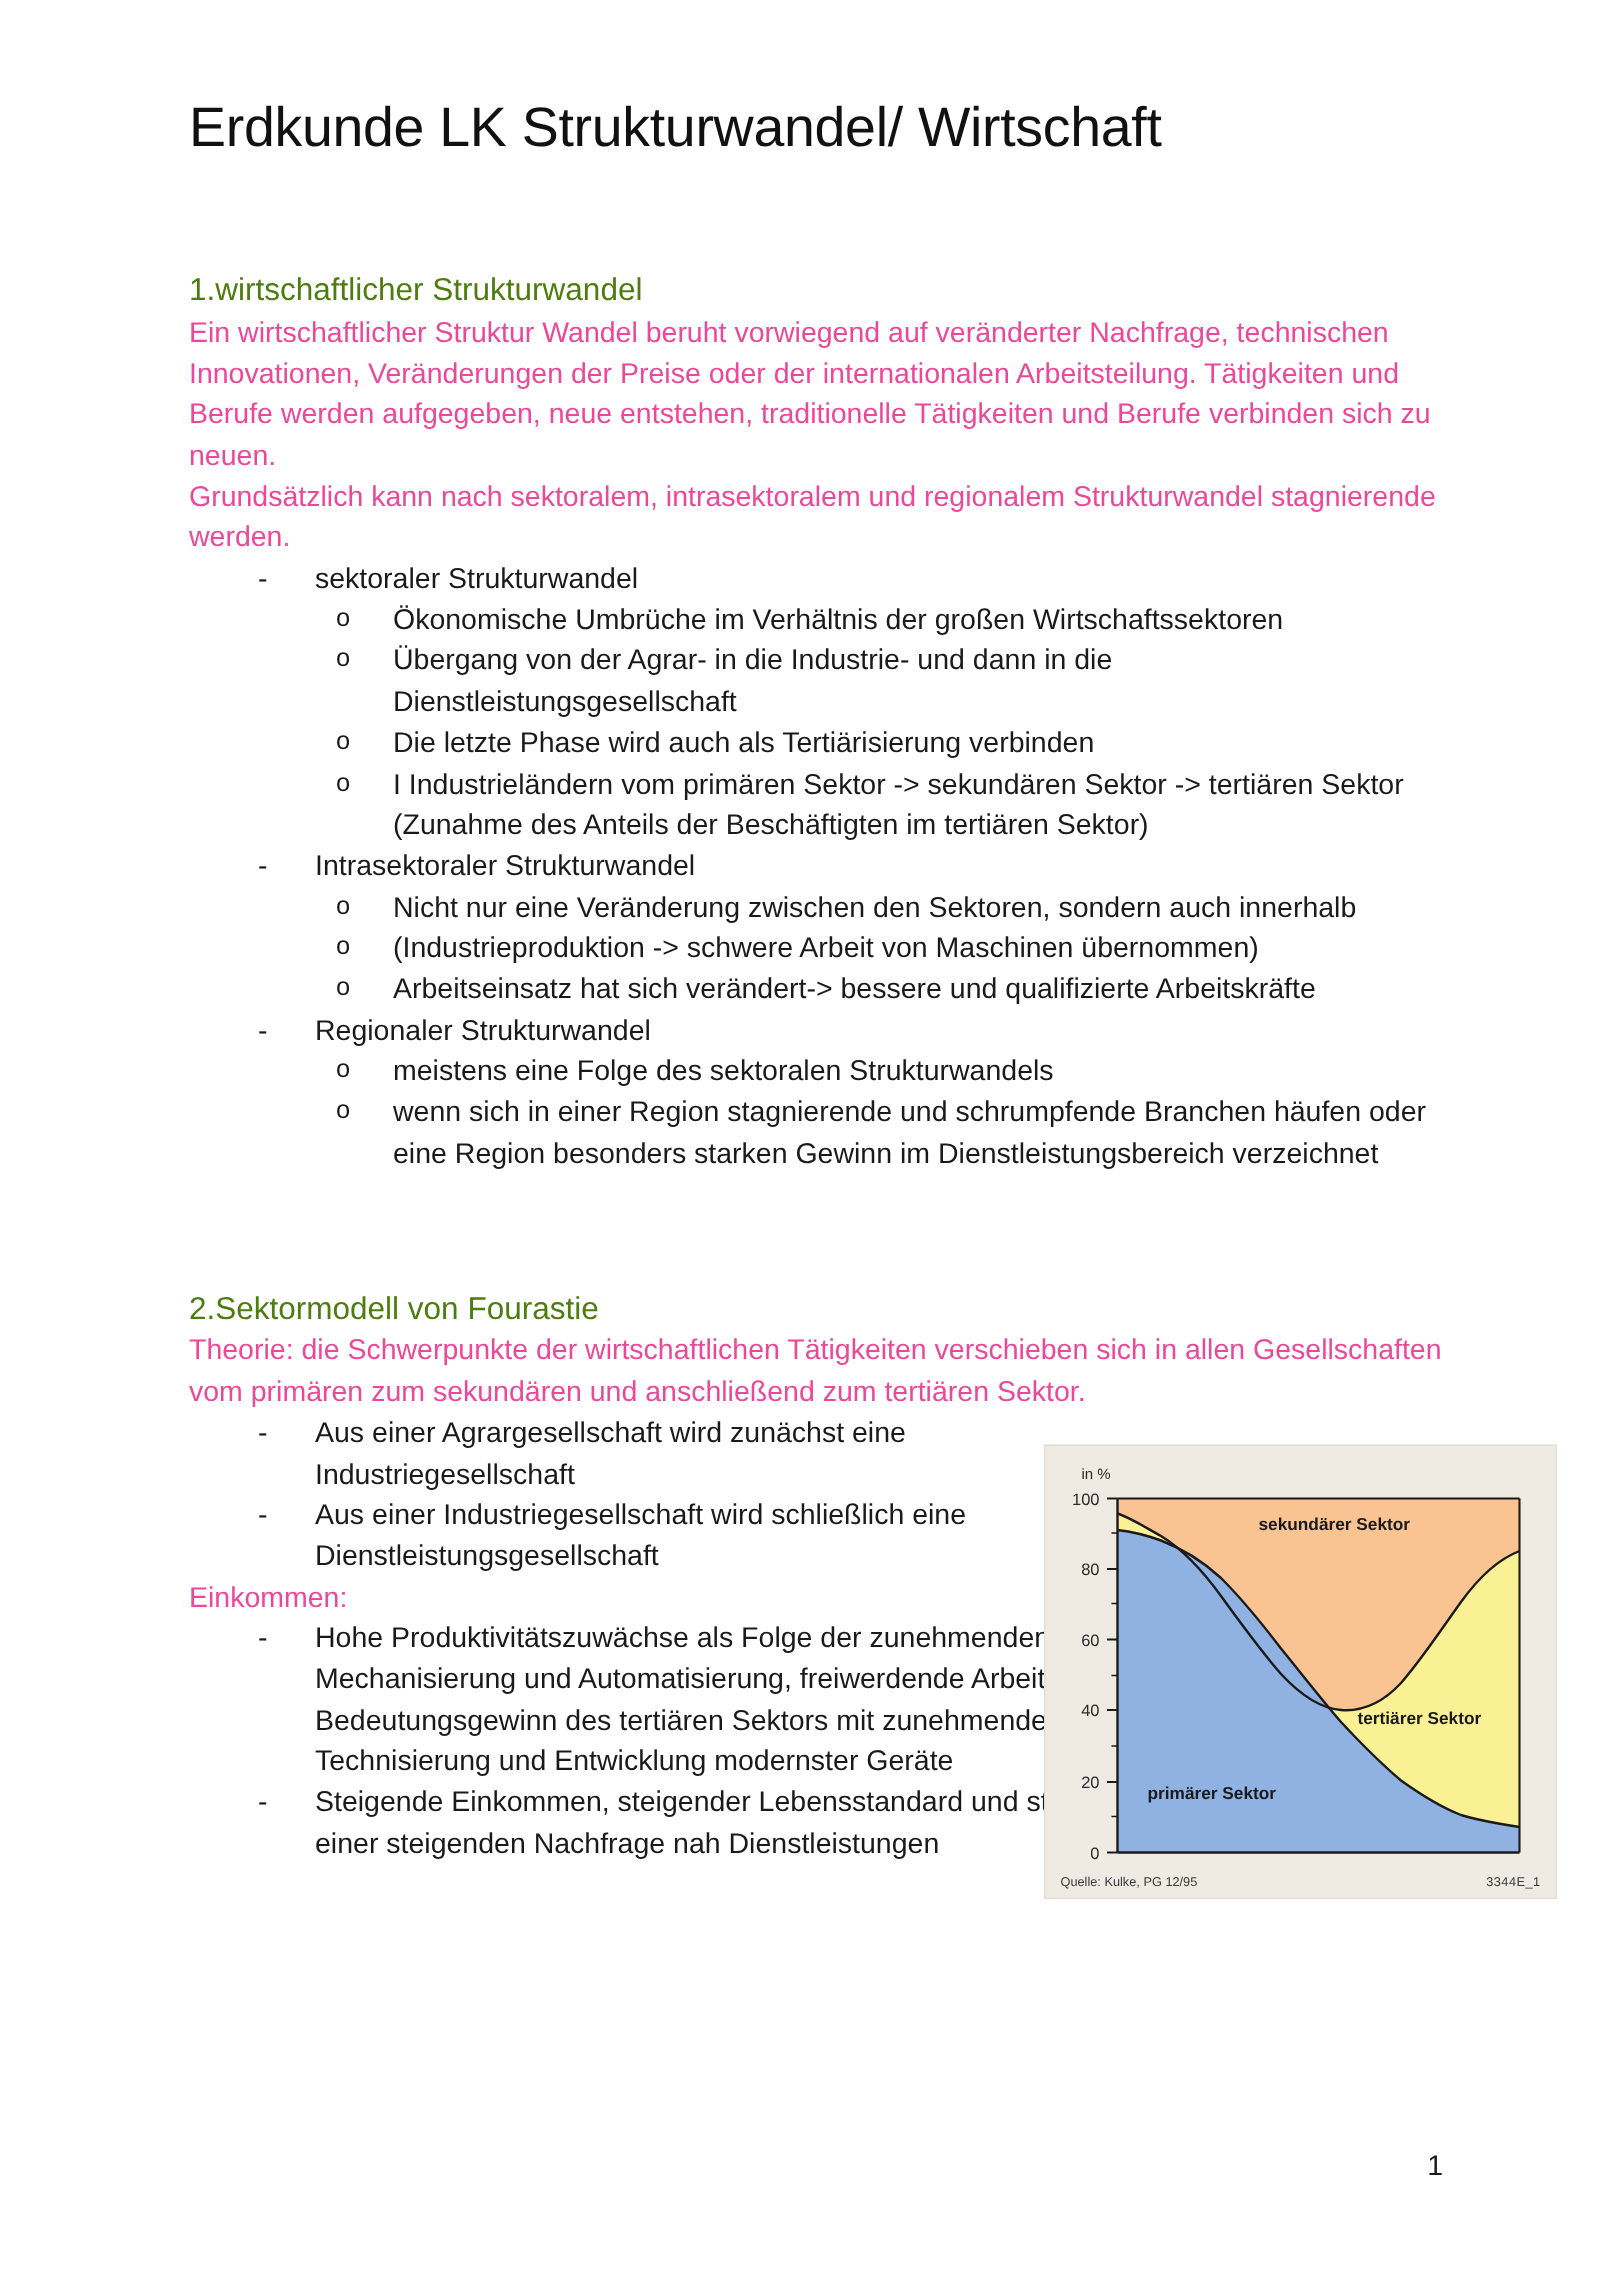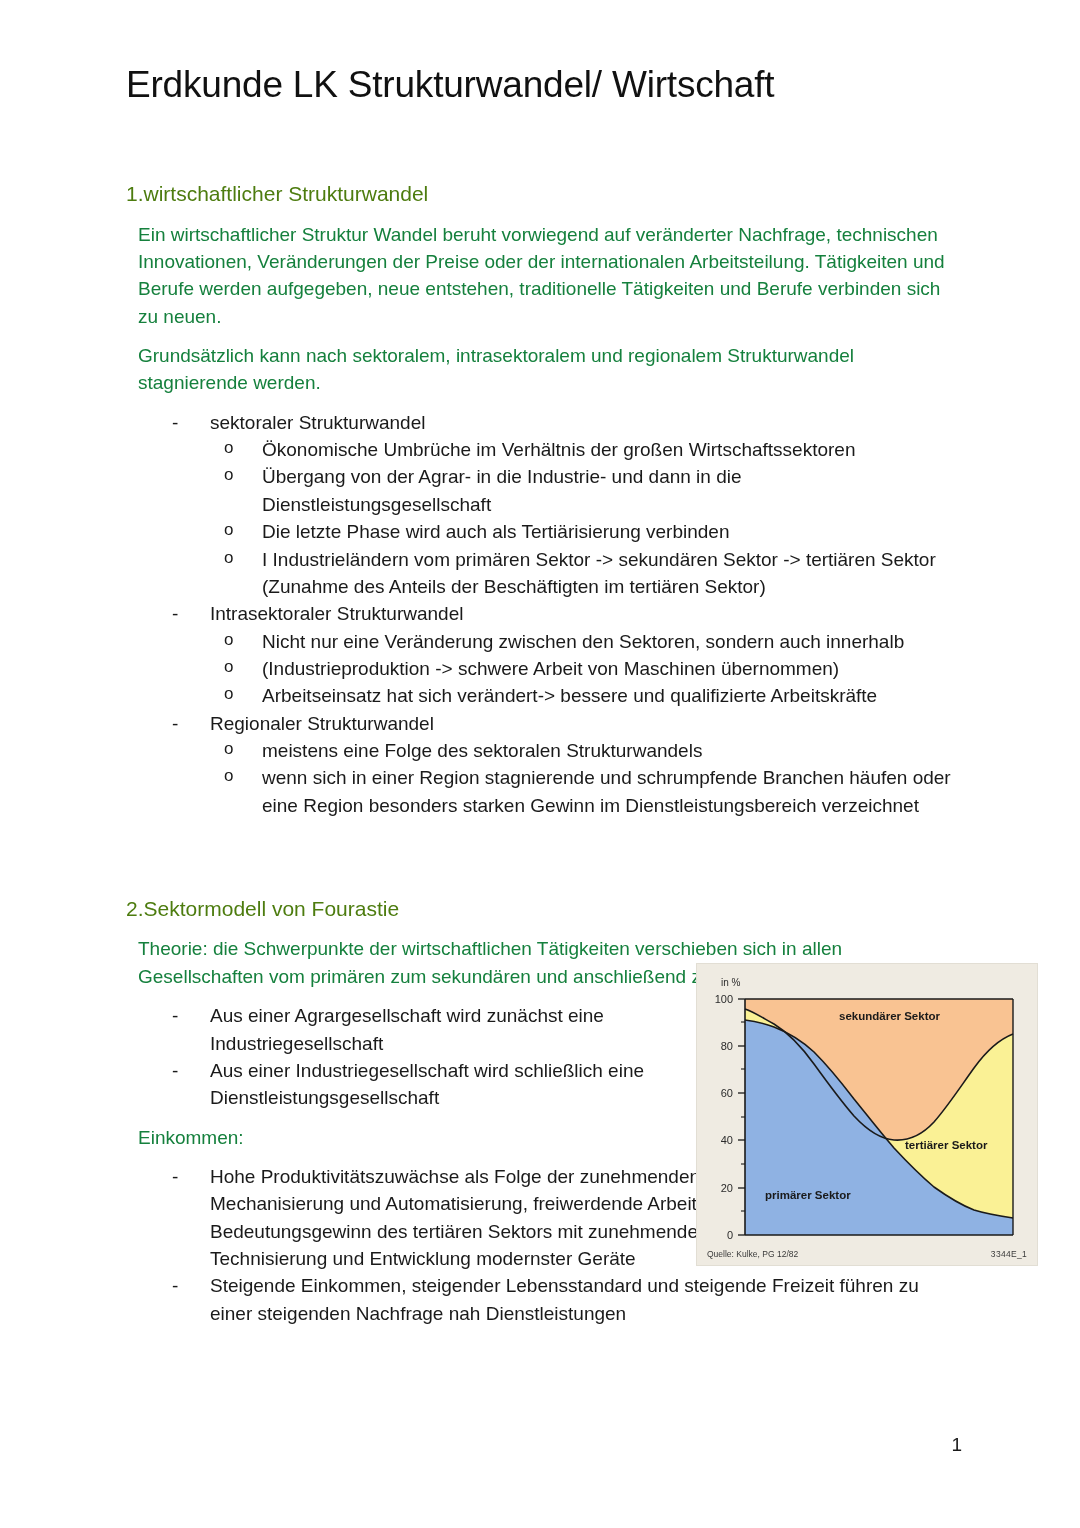--- a/index.html
+++ b/index.html
@@ -46,22 +46,22 @@
     color: #4d7c0f;
     margin: 0;
     line-height: 1.35;
   }
   .sec1-head { padding-top: 72px; }
 
   
   p.body {
     font-size: 19px;
     line-height: 1.44;
-    margin: 12px;
-    color: #15803d;
+    margin: 0;
+    color: #ec4899;
   }
   .pad-top-10 { margin-top: 14px; }
   .pad-top-4  { margin-top: 5px; }
 
   
   ul.lvl1 {
     list-style: none;
     margin: 0;
     padding: 0;
   }
@@ -305,19 +305,19 @@
         <line x1="44" y1="153" x2="48" y2="153"></line>
         <line x1="44" y1="200" x2="48" y2="200"></line>
         <line x1="44" y1="247" x2="48" y2="247"></line>
       </g>
 
       <text x="142" y="56" font-family="Liberation Sans, sans-serif" font-size="11.5" font-weight="bold" fill="#1a1a1a">sekundärer Sektor</text>
       <text x="208" y="185" font-family="Liberation Sans, sans-serif" font-size="11.5" font-weight="bold" fill="#1a1a1a">tertiärer Sektor</text>
       <text x="68" y="235" font-family="Liberation Sans, sans-serif" font-size="11.5" font-weight="bold" fill="#1a1a1a">primärer Sektor</text>
     </svg>
 
-    <div class="fig-caption-left">Quelle: Kulke, PG 12/82</div>
+    <div class="fig-caption-left">Quelle: Kulke, PG 12/95</div>
     <div class="fig-caption-right">3344E_1</div>
   </div>
 
   <div class="page-number">1</div>
 
 </div>
 
 </body></html>

